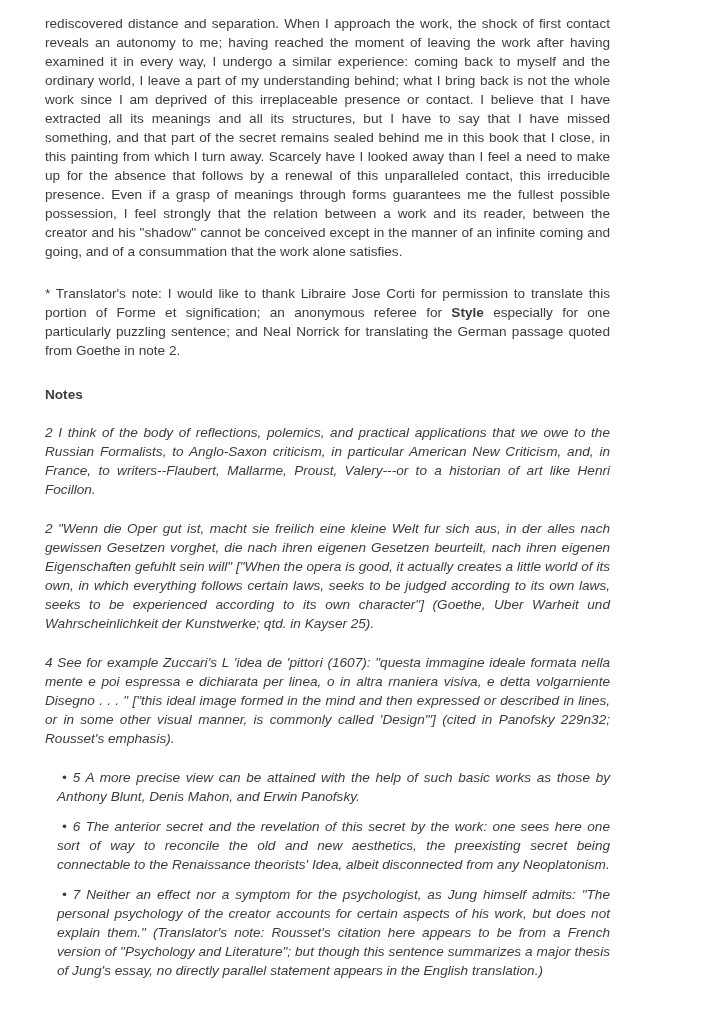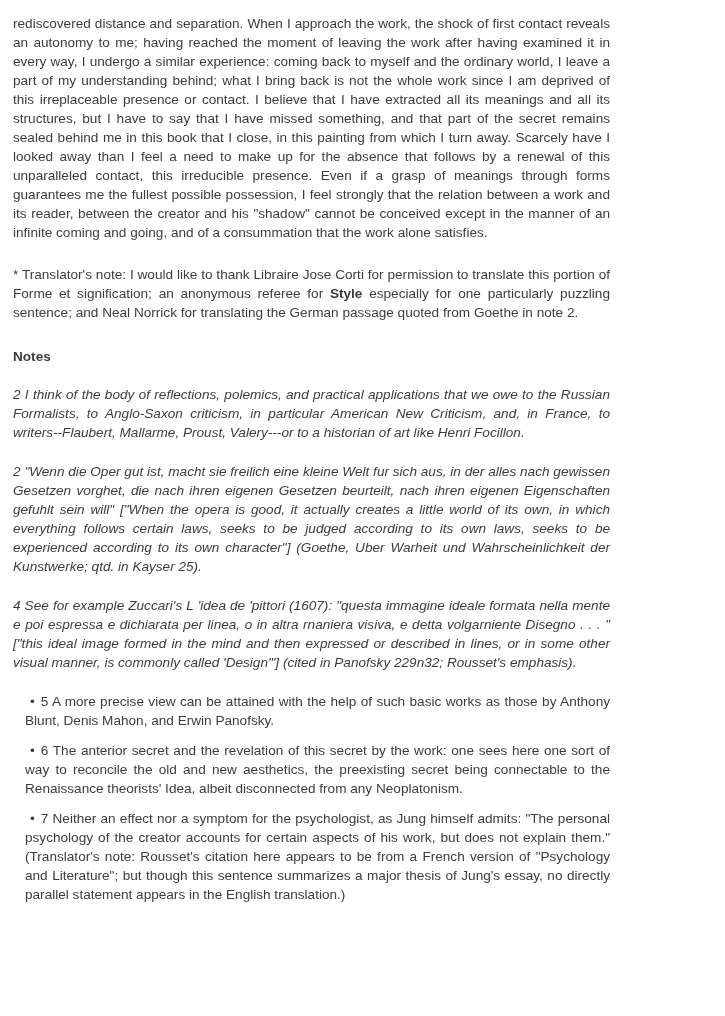--- a/index.html
+++ b/index.html
@@ -11,21 +11,21 @@
     width: 725px;
     height: 1016px;
     overflow: hidden;
     font-family: "Liberation Sans", sans-serif;
     color: #3c3c3c;
   }
   .page {
     box-sizing: border-box;
     width: 638px;
     height: 1016px;
-    padding: 14px 28px 0 13px;
+    padding: 14px 28px 0 45px;
     background: #ffffff;
   }
   .page p {
     font-size: 13.6px;
     line-height: 19px;
     text-align: justify;
     margin: 0 0 19px 0;
   }
   p.main-para {
     margin-bottom: 23px;
@@ -43,20 +43,21 @@
     font-style: italic;
     margin-bottom: 20px;
   }
   p.felibien {
     margin-top: 5px;
     margin-bottom: 22px;
   }
   .bullet-list {
     margin: 0;
     padding: 0;
+    font-style: italic;
   }
   p.bullet-item {
     margin: 0 0 11px 12px;
     text-indent: 5px;
   }
   p.bullet-item .bullet-glyph {
     display: inline;
     padding-right: 6px;
   }
   strong { font-weight: bold; }

